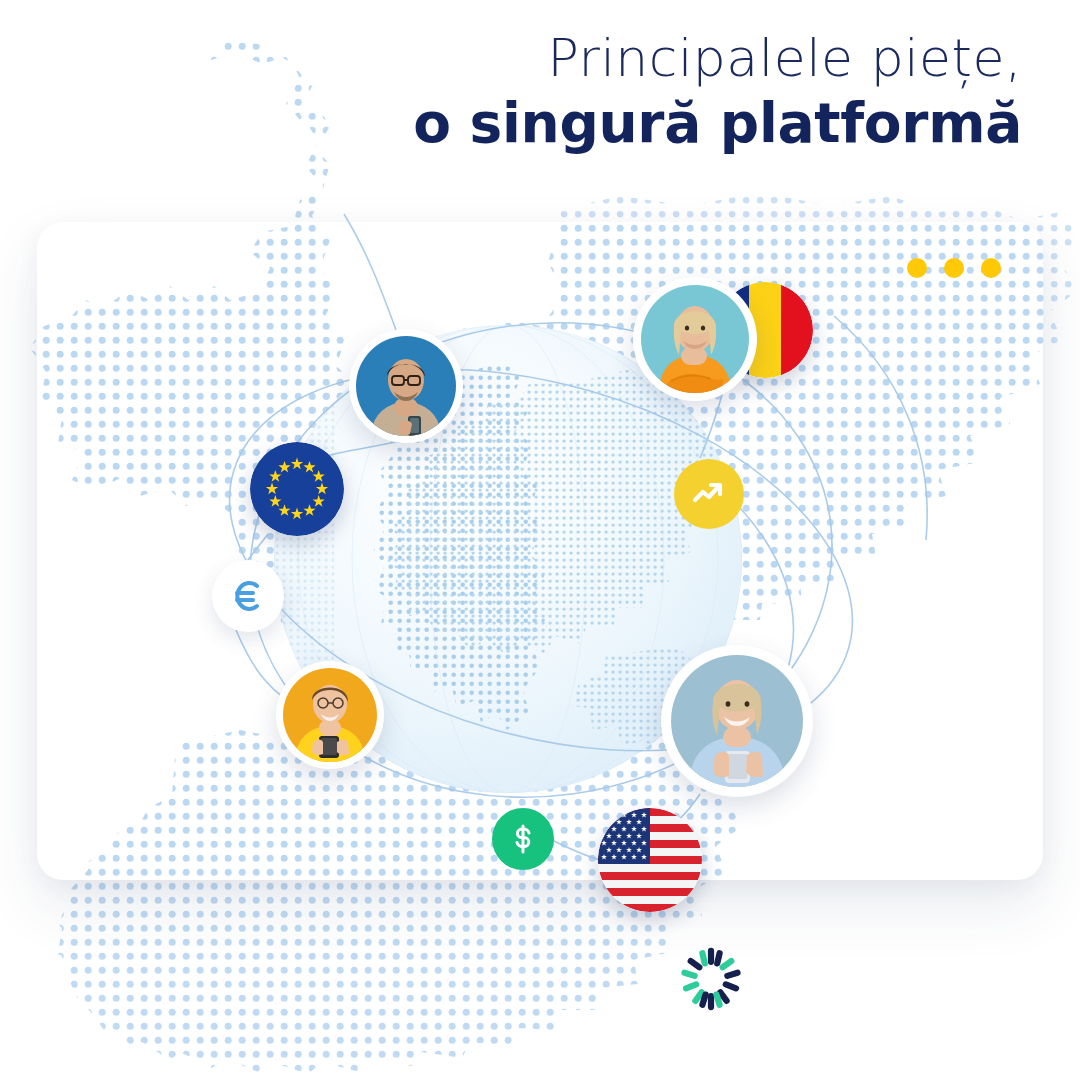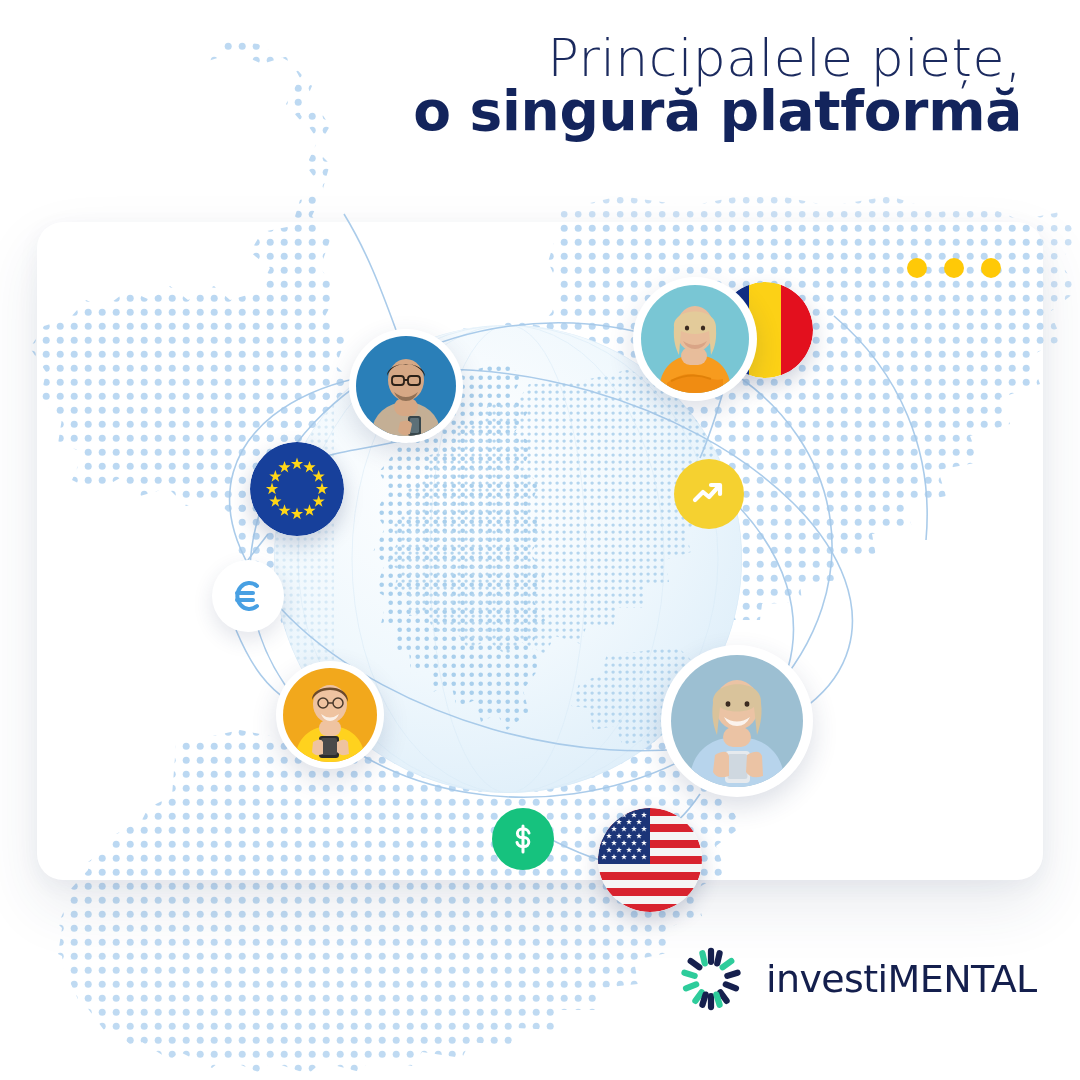--- a/index.html
+++ b/index.html
@@ -19,21 +19,21 @@
   .headline{
     position:absolute;right:58px;top:32px;text-align:right;
     line-height:1.0;z-index:40;
   }
   .headline .l1{
     display:block;font-size:52px;font-weight:300;letter-spacing:0.5px;
     color:#1b2a5e;font-family:"DejaVu Sans",sans-serif;
   }
   .headline .l2{
     display:block;font-size:55px;font-weight:700;letter-spacing:-0.3px;
-    color:#13245c;margin-top:0;font-family:"DejaVu Sans",sans-serif;
+    color:#13245c;margin-top:12px;font-family:"DejaVu Sans",sans-serif;
   }
 
   
   .card{
     position:absolute;left:37px;top:222px;width:1006px;height:658px;
     background:#ffffff;border-radius:26px;
     box-shadow:0 26px 60px rgba(40,55,95,.10), 0 6px 22px rgba(40,55,95,.05);
     overflow:hidden;z-index:10;
   }
   .card-map{position:absolute;left:-37px;top:-222px;width:1080px;height:1080px;}
@@ -548,17 +548,16 @@
           <g stroke="#2ecc9b">
             <path d="M61,83 L57,70"></path>
           </g>
           <g stroke="#16204e">
             <path d="M39,83 L43,70"></path>
           </g>
         </g>
       </svg>
     </div>
     <div class="word">
-      <span class="w1"><span>investi</span><b>MENTAL</b></span>
     </div>
   </div>
 
 </div>
 
 </body></html>

